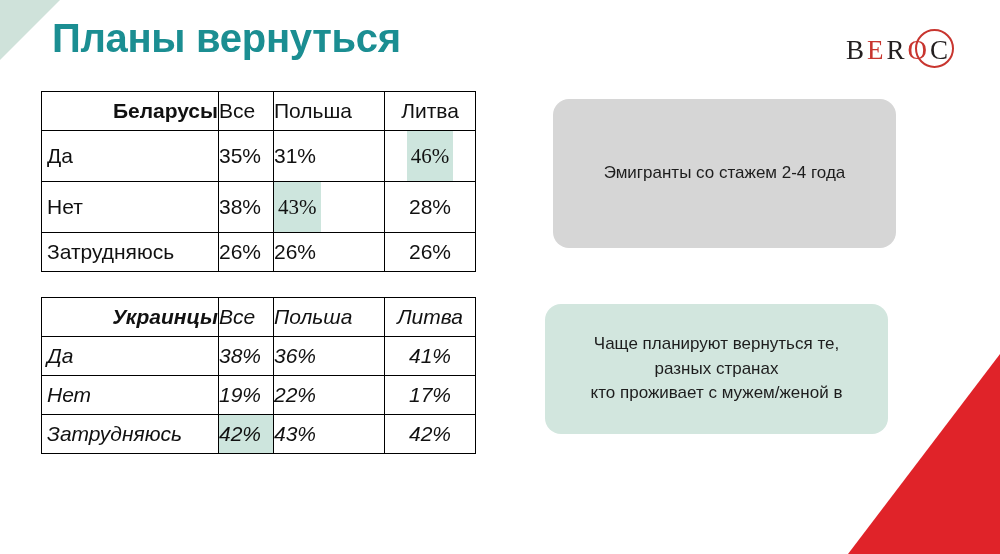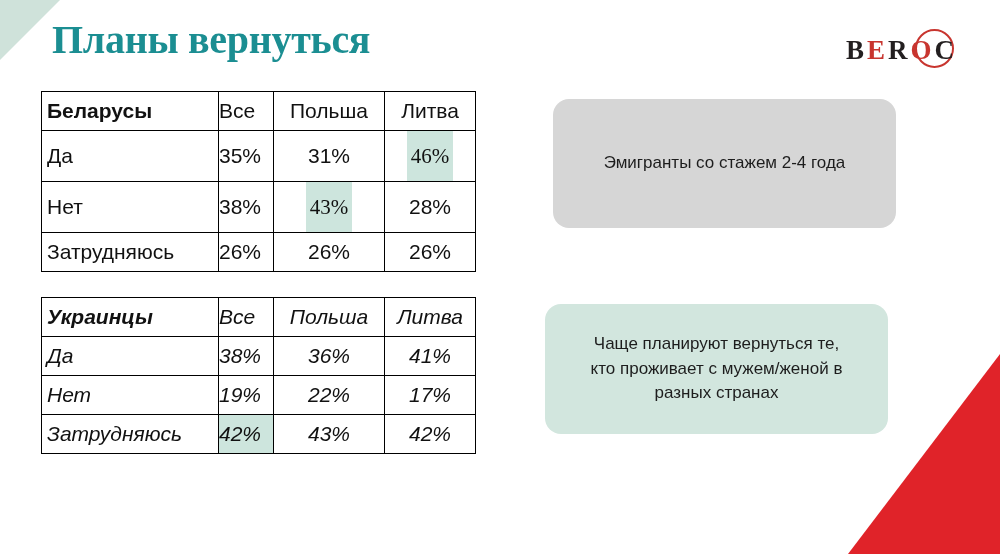--- a/index.html
+++ b/index.html
@@ -38,37 +38,36 @@
   
   .page-title {
     position: absolute;
     left: 52px;
     top: 16px;
     font-size: 40px;
     font-weight: bold;
     color: #1b8e92;
     letter-spacing: -0.3px;
     white-space: nowrap;
-    font-family: Liberation Serif, serif;
   }
 
   .logo {
     position: absolute;
     right: 28px;
     top: 28px;
     width: 126px;
     height: 42px;
   }
   .logo-text {
     position: absolute;
     left: 0;
     top: 9px;
     font-family: "Liberation Serif", serif;
     font-size: 27px;
-    font-weight: bold;
+    font-weight: normal;
     letter-spacing: 3px;
     color: #231f20;
     line-height: 1;
   }
   .logo-text .red { color: #c8352f; }
   .logo-ring {
     position: absolute;
     left: 69px;
     top: 1px;
     width: 39px;
@@ -96,24 +95,25 @@
   }
   .data-table .c-label {
     width: 171px;
     padding-left: 5px;
     text-align: left;
   }
   .data-table .c-all {
     width: 54px;
     text-align: left;
   }
-  .data-table .c-pol { width: 110px; text-align: center; }
+  .data-table .c-pol { width: 110px; }
   .data-table .c-lit { width: 90px;  text-align: center; margin-left: 34px; }
   .data-table .hdr-name {
     font-weight: bold;
+    text-align: right;
   }
   .hl {
     background: #cde5dd;
   }
   .cellbox {
     display: inline-block;
     padding: 14px 4px;
     font-family: Liberation Serif, serif;
   }
 
@@ -129,21 +129,21 @@
     justify-content: center;
     text-align: center;
     font-size: 17px;
     color: #1d1d1d;
     line-height: 1.45;
     padding: 0 26px;
     box-sizing: border-box;
   }
   #callout-tenure {
     left: 553px; top: 99px;
-    width: 343px; height: 129px;
+    width: 343px; height: 149px;
     background: #d6d6d6;
   }
   #callout-spouse {
     left: 545px; top: 304px;
     width: 343px; height: 130px;
     background: #d2e6de;
   }
   .callout span { display: block; }
 </style>
 </head>
@@ -219,16 +219,16 @@
 
 <div class="callout" id="callout-tenure">
   <div>
     <span>Эмигранты со стажем 2-4 года</span>
   </div>
 </div>
 
 <div class="callout" id="callout-spouse">
   <div>
     <span>Чаще планируют вернуться те,</span>
+    <span>разных странах</span>
     <span>кто проживает с мужем/женой в</span>
-    <span>разных странах</span>
   </div>
 </div>
 
 </body></html>

